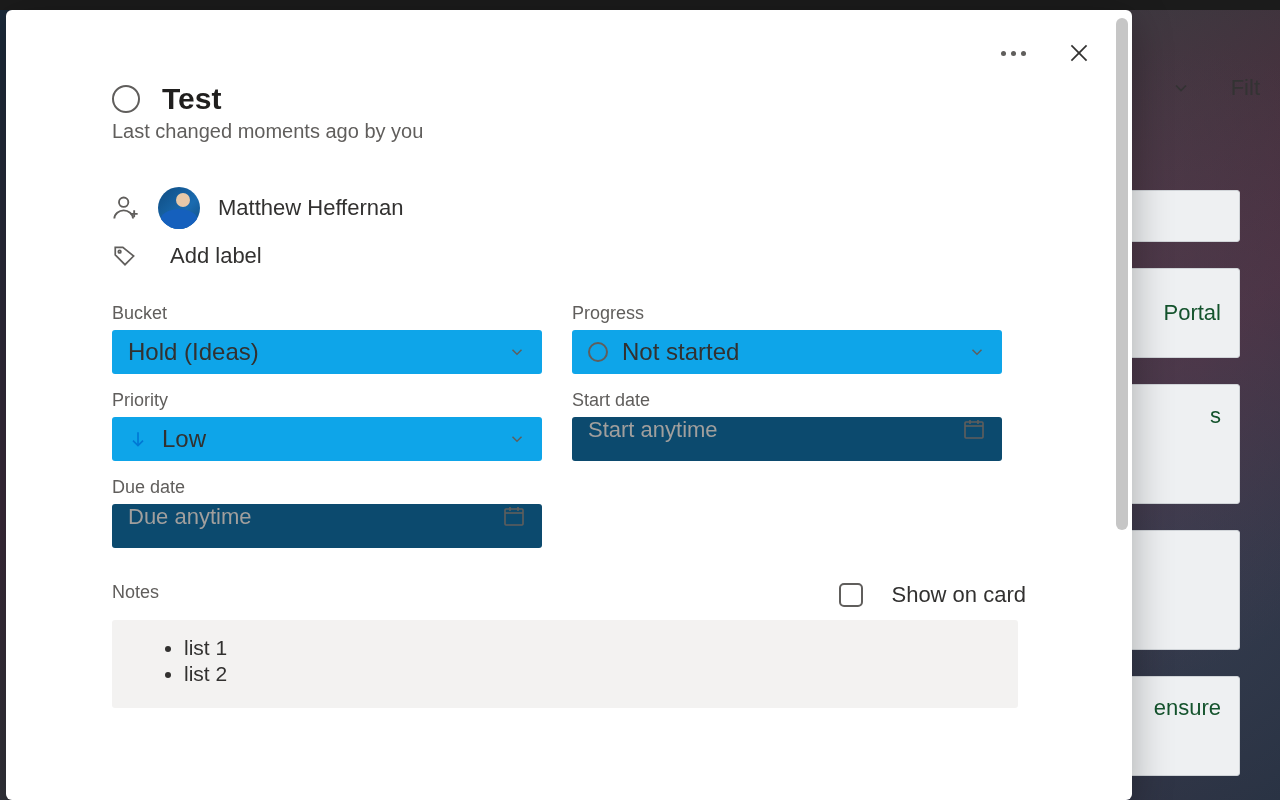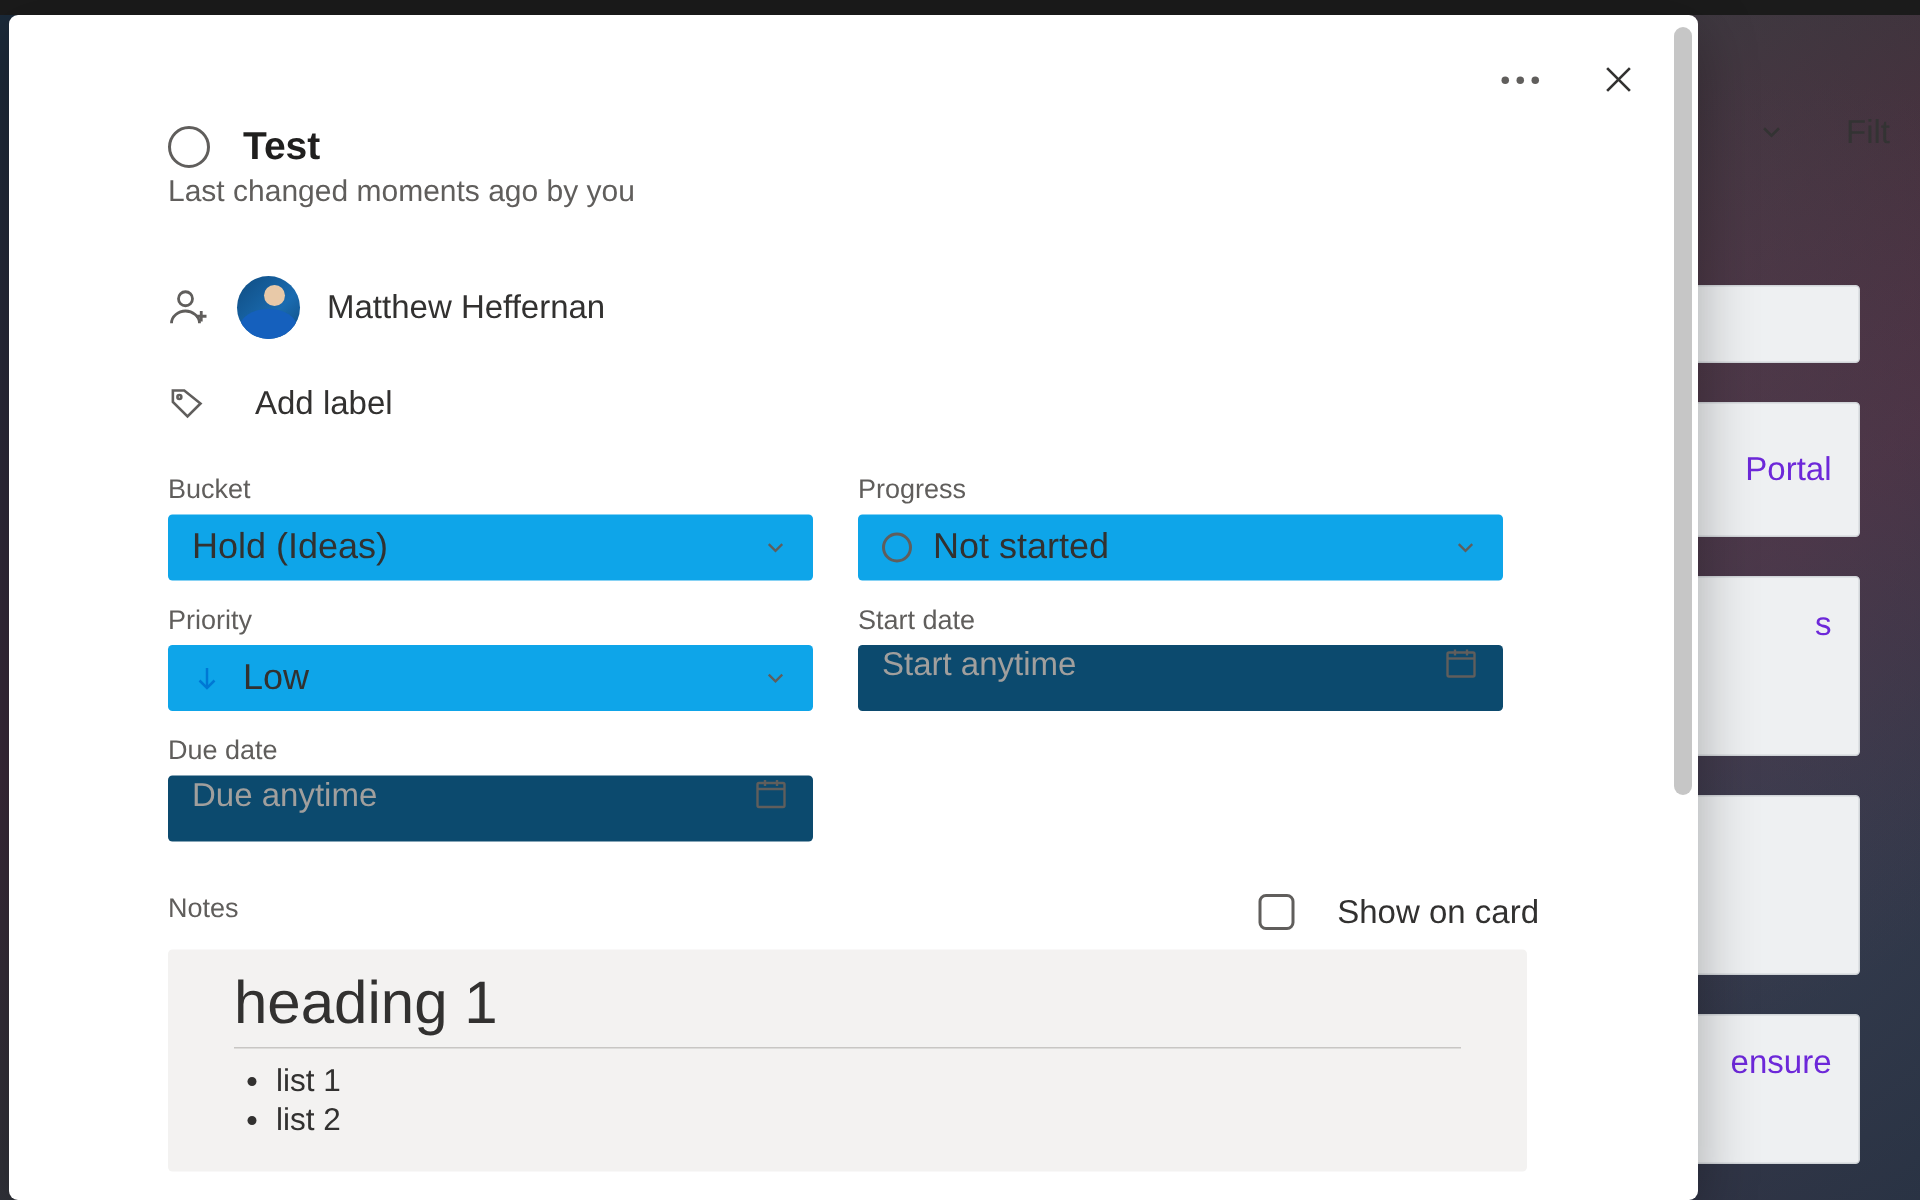--- a/index.html
+++ b/index.html
@@ -29,21 +29,21 @@
     padding-right: 20px; color: #333; font-size: 22px;
   }
   .bg-toolbar .chev { width: 20px; height: 20px; }
 
   .bg-cards {
     position: absolute; right: 40px; top: 190px; width: 200px;
     display: flex; flex-direction: column; gap: 26px;
   }
   .bg-card {
     background: #eef0f2; border: 1px solid #d0d4d8; border-radius: 3px;
-    padding: 18px 18px; color: #6d28d9; font-size: 22px; min-height: 52px;
+    padding: 18px 18px; color: #14532d; font-size: 22px; min-height: 52px;
     display: flex; align-items: center; justify-content: flex-end;
     overflow: hidden; white-space: nowrap;
   }
 
   .modal-wrap {
     position: absolute; top: 10px; left: 6px; right: 148px; bottom: 0;
     background: #ffffff; border-radius: 6px;
     box-shadow: 0 10px 40px rgba(0,0,0,0.3);
     overflow: hidden;
   }
@@ -62,42 +62,42 @@
     display: flex; align-items: center; gap: 32px;
   }
   .icon-btn { background: none; border: none; cursor: pointer; color: #323130; padding: 4px; }
   .dots { display: flex; gap: 5px; }
   .dots span { width: 5px; height: 5px; background: #605e5c; border-radius: 50%; display: block; }
 
   .title-row { display: flex; align-items: center; gap: 22px; margin-top: 52px; }
   .complete-circle {
     width: 28px; height: 28px; border: 2px solid #605e5c; border-radius: 50%; flex-shrink: 0;
   }
-  .task-title { font-size: 26px; font-weight: 600; color: #201f1e; }
+  .task-title { font-size: 30px; font-weight: 600; color: #201f1e; }
 
   .subtitle { font-size: 20px; color: #605e5c; margin-top: 4px; }
 
   .assign-row { display: flex; align-items: center; gap: 18px; margin-top: 44px; }
   .person-add-icon { width: 28px; height: 28px; flex-shrink: 0; }
   .avatar {
     width: 42px; height: 42px; border-radius: 50%; flex-shrink: 0;
     background: linear-gradient(135deg, #0f4c81 0%, #1a6bb0 60%, #0f4c81 100%);
     position: relative; overflow: hidden;
   }
   .avatar::before {
     content: ""; position: absolute; width: 14px; height: 14px; border-radius: 50%;
     background: #e8c9a8; top: 6px; left: 18px;
   }
   .avatar::after {
     content: ""; position: absolute; width: 38px; height: 24px; border-radius: 50% 50% 0 0;
     background: #1560bd; bottom: -4px; left: 2px;
   }
   .assignee-name { font-size: 22px; color: #323130; }
 
-  .label-row { display: flex; align-items: center; gap: 32px; margin-top: 30px; }
+  .label-row { display: flex; align-items: center; gap: 32px; margin-top: 14px; }
   .tag-icon { width: 26px; height: 26px; flex-shrink: 0; }
   .add-label { font-size: 22px; color: #323130; }
 
   .fields-grid {
     display: grid; grid-template-columns: 430px 430px; column-gap: 30px;
     margin-top: 34px;
   }
   .field { margin-bottom: 16px; }
   .field-label { font-size: 18px; color: #605e5c; margin-bottom: 6px; display: block; }
   .select {
@@ -276,21 +276,20 @@
 
     <div class="notes-header">
       <span class="notes-label">Notes</span>
       <label class="show-on-card">
         <span class="checkbox-sq"></span>
         <span>Show on card</span>
       </label>
     </div>
 
     <div class="notes-body">
-      <h1>heading 1</h1>
       <ul>
         <li>list 1</li>
         <li>list 2</li>
       </ul>
     </div>
 
   </div>
 </div>
 
 </body></html>

